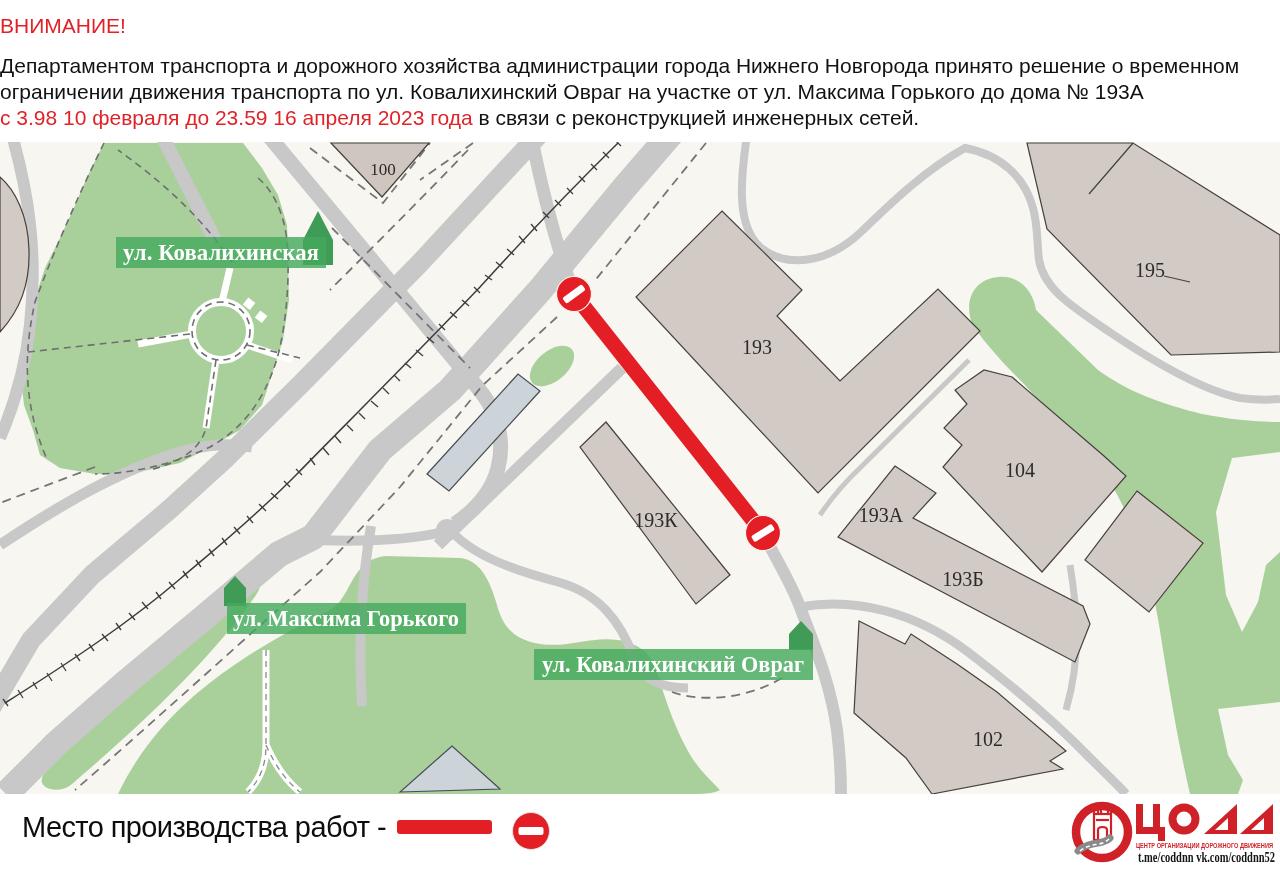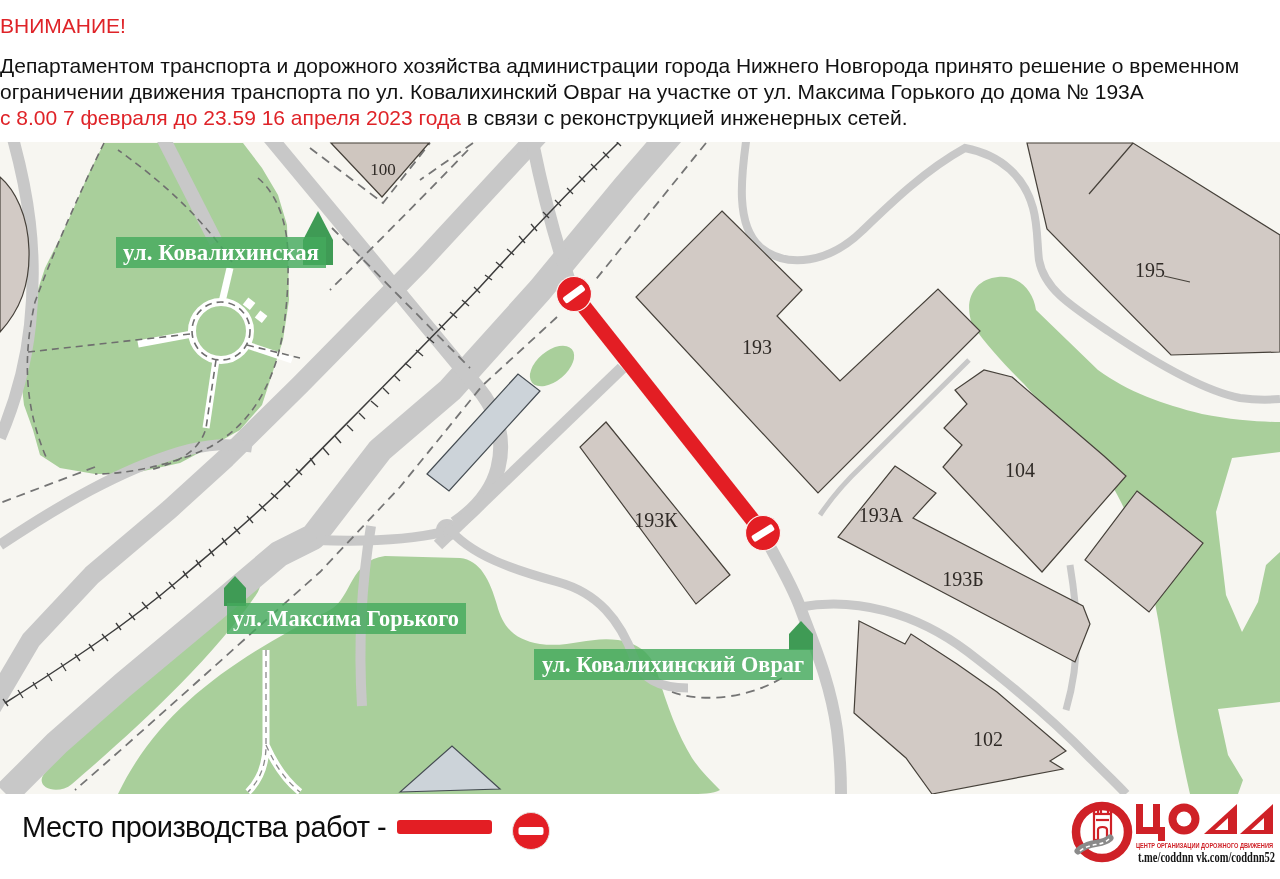--- a/index.html
+++ b/index.html
@@ -7,21 +7,21 @@
 .hdr{position:absolute;left:0;width:1280px;text-align:left;font-size:21px;line-height:26px;color:#121212;letter-spacing:0;white-space:nowrap;}
 .red{color:#df2328;}
 .legend{position:absolute;top:811px;left:22px;font-size:29px;color:#0d0d0d;letter-spacing:-0.6px;text-align:right;}
 </style>
 </head>
 <body>
 
 <div class="hdr" style="top:13px"><span class="red">ВНИМАНИЕ!</span></div>
 <div class="hdr" style="top:53px">Департаментом транспорта и дорожного хозяйства администрации города Нижнего Новгорода принято решение о временном<br>
 ограничении движения транспорта по ул. Ковалихинский Овраг на участке от ул. Максима Горького до дома № 193А<br>
-<span class="red">с 8.00 7 февраля до 23.59 16 апреля 2023 года</span> в связи с реконструкцией инженерных сетей.<br>
+<span class="red">с 3.98 10 февраля до 23.59 16 апреля 2023 года</span> в связи с реконструкцией инженерных сетей.<br>
 </div>
 
 <svg style="position:absolute;top:142px;left:0" width="1280" height="652" viewBox="0 142 1280 652">
 
 <rect x="0" y="142" width="1280" height="652" fill="#f7f6f1"></rect>
 <g id="greens" fill="#a9cf9b" stroke="none">
 
 <polygon points="104,143 243,143 262,168 278,195 287,225 288,255 289,300 283,340 276,362 262,405 240,430 210,447 180,463 130,474 95,474 60,468 40,455 33,430 24,405 20,370 25,345 32,308 45,268 60,238 72,212 88,175"></polygon>
 
 <polygon points="0,283 14,286 17,300 12,316 0,318"></polygon>

